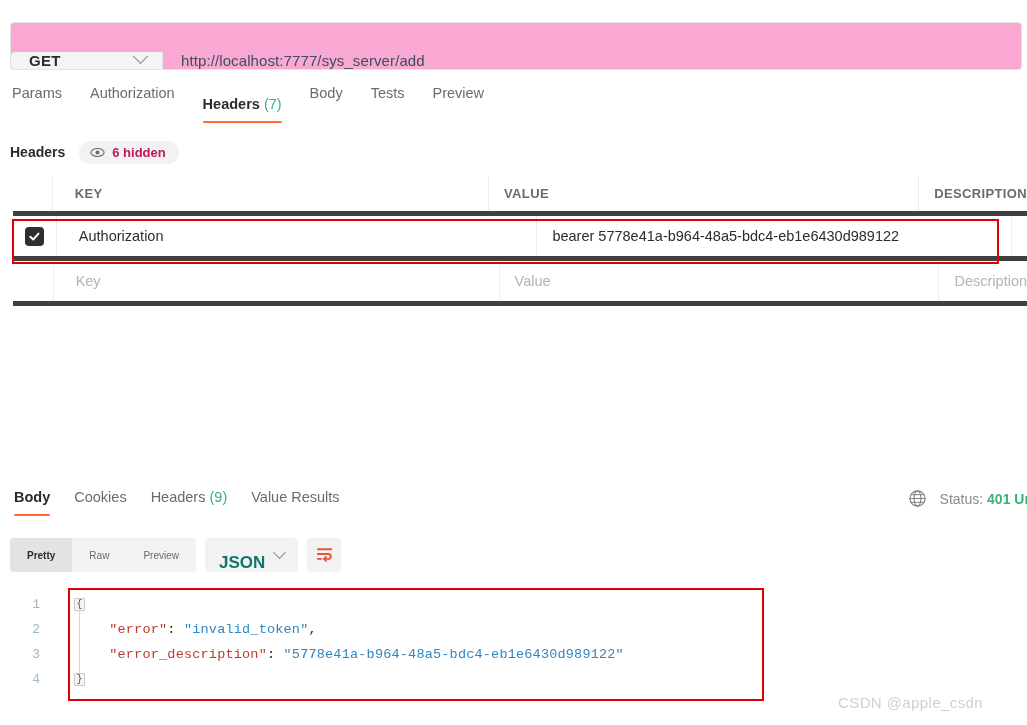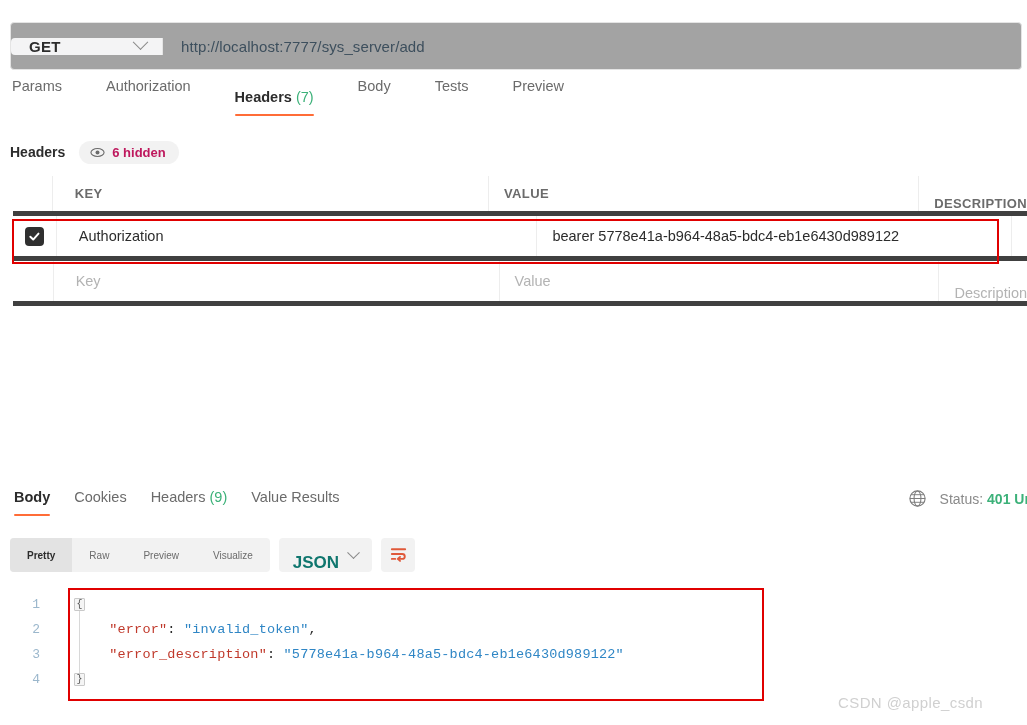--- a/index.html
+++ b/index.html
@@ -11,40 +11,40 @@
     font-family: "Liberation Sans", sans-serif;
     overflow: hidden;
   }
   .app { position: relative; width: 1027px; height: 725px; background:#fff; }
 
   
   .urlbar {
     position: absolute; left: 10px; top: 22px;
     width: 1012px; height: 48px;
     border: 1px solid #e4e4e4; border-radius: 4px;
-    background: #a3a3a3; display: flex; align-items: center;
+    background: #f9a8d4; display: flex; align-items: flex-end;
   }
   .method-select {
     width: 152px; background: #f4f4f5; border-right: 1px solid #e4e4e4;
     border-radius: 4px 0 0 4px;
     display: flex; align-items: center; justify-content: space-between;
     padding: 0 16px 0 18px; cursor: pointer;
   }
   .method-label { font-size: 15px; font-weight: 700; color: #2c2c2c; letter-spacing:.3px; }
   .chev { width: 11px; height: 11px; border-right: 1.8px solid #8a8a8a; border-bottom: 1.8px solid #8a8a8a;
           transform: rotate(45deg) translate(-3px,-3px); }
   .url-input {
     flex: 1; display: flex; align-items: center; padding-left: 18px;
     font-size: 15px; color: #3d4f5d; letter-spacing: .1px;
   }
 
   
   .req-tabs {
-    position: absolute; left: 10px; top: 76px; width: 1012px; height: 34px;
-    display: flex; align-items: flex-start; gap: 16px;
+    position: absolute; left: 10px; top: 83px; width: 1012px; height: 34px;
+    display: flex; align-items: flex-start; gap: 0;
   }
   .rtab {
     position: relative; font-size: 14.5px; color: #6b6b6b; cursor: pointer;
     padding: 2px 14px 11px 14px; white-space: nowrap;
   }
   .rtab:first-child { padding-left: 2px; }
   .rtab.active { color: #2c2c2c; font-weight: 600; margin-top: 11px; }
   .rtab.active::after {
     content:""; position:absolute; left: 14px; right: 14px; bottom: 0;
     height: 2.5px; background: #ff6c37; border-radius: 2px;
@@ -68,21 +68,21 @@
   
   .tbl { position: absolute; left: 13px; top: 176px; width: 1014px; }
   .tr { display: flex; height: 45px; border-bottom: 5px solid #404040; background:#fff; }
   .tr.head { height: 40px; }
   .cell-chk { width: 44px; display:flex; align-items:center; justify-content:center;
               border-right: 1px solid #ededed; }
   .cell-key { width: 482px; display:flex; align-items:center; padding-left: 22px;
               border-right: 1px solid #ededed; }
   .cell-val { width: 476px; display:flex; align-items:center; padding-left: 15px;
               border-right: 1px solid #ededed; }
-  .cell-desc { flex:1; display:flex; align-items:flex-end; padding-left: 15px; }
+  .cell-desc { flex:1; display:flex; align-items:center; padding-left: 15px; }
   .col-h { font-size: 13px; font-weight: 700; color: #6b6b6b; letter-spacing:.35px; }
   .cv { font-size: 14.5px; color: #2c2c2c; }
   .cv.ph { color: #b3b3b3; }
   .chkbox {
     width: 19px; height: 19px; border-radius: 4px; background: #2f2f2f;
     display:flex; align-items:center; justify-content:center; cursor:pointer;
   }
   .chkbox svg { display:block; }
 
   
@@ -260,21 +260,20 @@
       </svg>
     </span>
     <span class="status-txt"><span>Status:</span> <span class="status-code">401 Un</span></span>
   </div>
 
   <div class="viewbar">
     <div class="seg">
       <div class="on">Pretty</div>
       <div>Raw</div>
       <div>Preview</div>
-      <div>Visualize</div>
     </div>
     <div class="fmt">
       <span class="lbl">JSON</span>
       <span class="chev2"></span>
     </div>
     <div class="wrapbtn">
       <span>
         <svg viewBox="0 0 20 20" width="19" height="19">
           <line x1="3" y1="5.5" x2="17" y2="5.5" stroke="#e0593a" stroke-width="2" stroke-linecap="round"></line>
           <path d="M3 10.5 H14 a2.6 2.6 0 0 1 0 5.2 H10" fill="none" stroke="#e0593a" stroke-width="2" stroke-linecap="round"></path>

